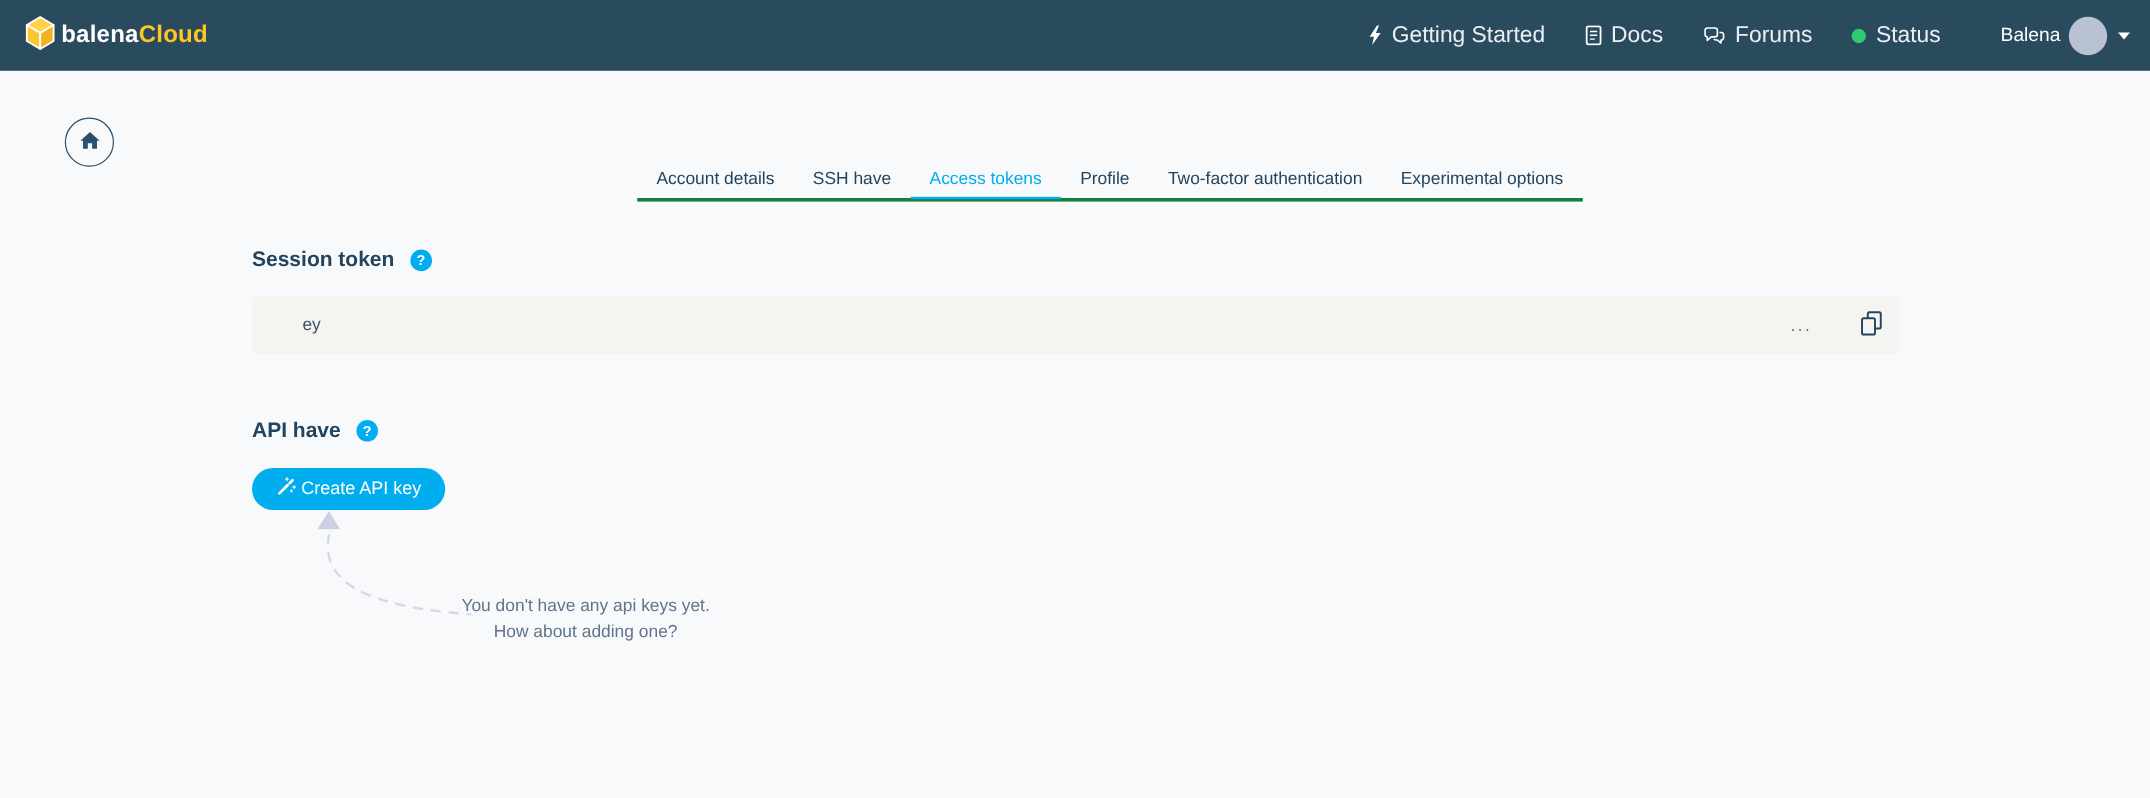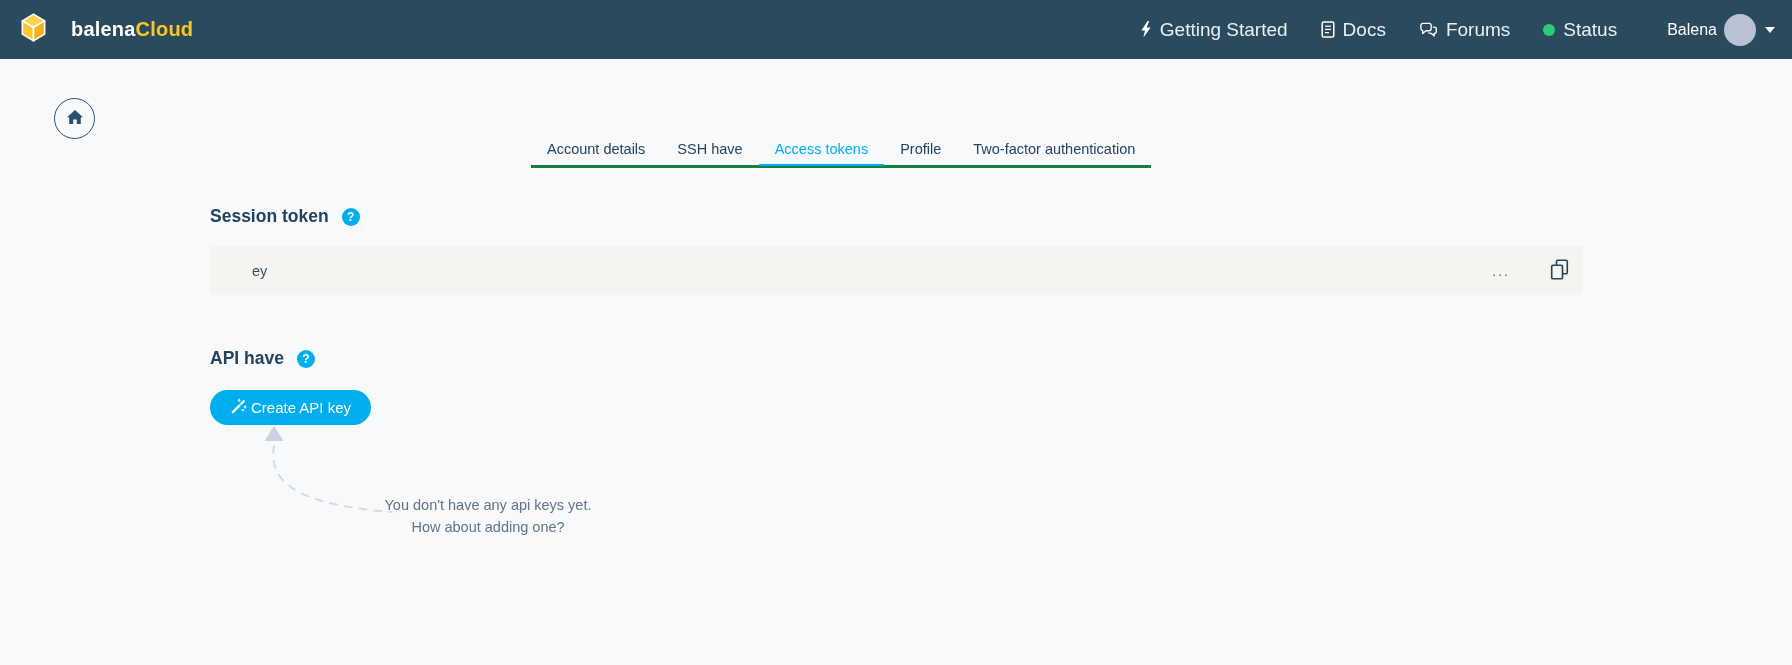--- a/index.html
+++ b/index.html
@@ -12,21 +12,21 @@
     color:var(--navy, #23445e);
   }
 
   
   .navbar {
     position:absolute; top:0; left:0; right:0; height:59px;
     background:var(--navbar-bg, #2a4b5e);
     display:flex; align-items:center;
     padding:0 17px 0 20px;
   }
-  .brand { display:flex; align-items:center; gap:24px; cursor:pointer; }
+  .brand { display:flex; align-items:center; gap:4px; cursor:pointer; }
   .brand-text { font-size:20px; font-weight:bold; letter-spacing:.2px; }
   .brand-name { color:#ffffff; }
   .brand-suffix { color:var(--yellow, #ffc523); }
   .nav-right { margin-left:auto; display:flex; align-items:center; }
   .nav-link {
     display:flex; align-items:center; gap:8px;
     color:#e9eff4; font-size:19px; text-decoration:none;
     margin-left:33px; cursor:pointer;
   }
   .nav-link svg { display:block; }
@@ -166,20 +166,21 @@
     </svg>
   </span>
 </button>
 
 <nav class="tabs">
   <div class="tab">Account details</div>
   <div class="tab">SSH have</div>
   <div class="tab active">Access tokens</div>
   <div class="tab">Profile</div>
   <div class="tab">Two-factor authentication</div>
+  <div class="tab">Experimental options</div>
 </nav>
 
 <h2 class="section-heading session">
   <span>Session token</span>
   <span class="help-icon">?</span>
 </h2>
 
 <div class="token-box">
   <span class="token-text">ey</span>
   <span class="token-ellipsis">...</span>

